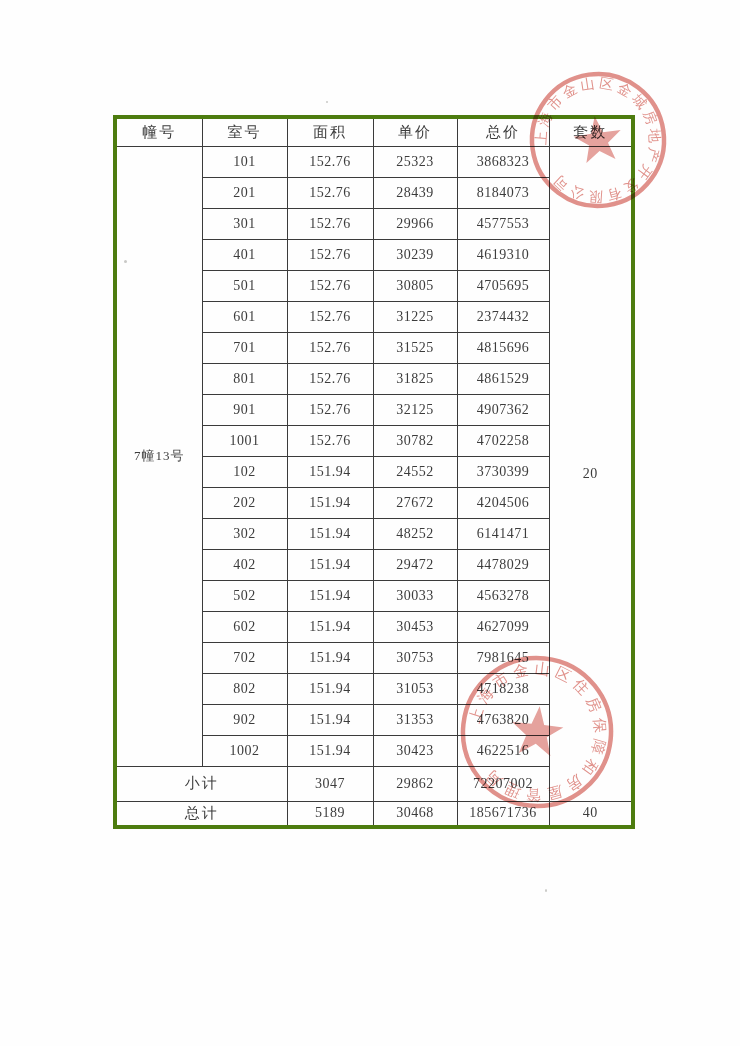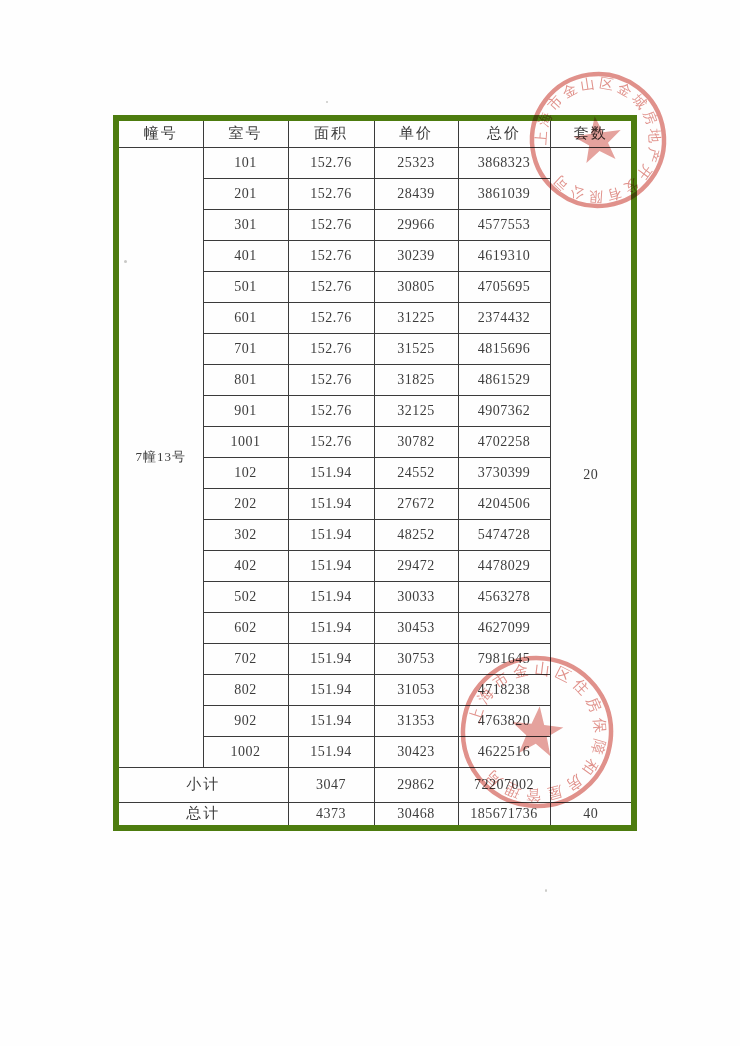--- a/index.html
+++ b/index.html
@@ -7,21 +7,21 @@
     width:740px;height:1046px;position:relative;overflow:hidden;
     background:#fdfdfc;
     font-family:"Liberation Serif","DejaVu Serif",serif;
   }
   .page{position:absolute;inset:0;background:#fefefe;}
 
   
   table.price-table{
     position:absolute;left:113px;top:115px;width:518px;
     border-collapse:collapse;table-layout:fixed;
-    border:6px solid #4d7c0f;
+    border:4px solid #4d7c0f;
   }
   .price-table th,.price-table td{
     border:1px solid #3b3b3b;
     text-align:center;vertical-align:middle;
     color:#3c3c3c;
     font-size:14px;
     padding:0 2px;
     letter-spacing:0.5px;
   }
   .price-table thead tr{height:29px;}
@@ -87,21 +87,21 @@
       <td>101</td>
       <td>152.76</td>
       <td>25323</td>
       <td>3868323</td>
     <td rowspan="21" class="unit-count-cell">20</td>
         </tr>
         <tr class="data-row">
       <td>201</td>
       <td>152.76</td>
       <td>28439</td>
-      <td>3861039</td>
+      <td>8184073</td>
     </tr>
         <tr class="data-row">
       <td>301</td>
       <td>152.76</td>
       <td>29966</td>
       <td>4577553</td>
     </tr>
         <tr class="data-row">
       <td>401</td>
       <td>152.76</td>
@@ -153,21 +153,21 @@
         <tr class="data-row">
       <td>202</td>
       <td>151.94</td>
       <td>27672</td>
       <td>4204506</td>
     </tr>
         <tr class="data-row">
       <td>302</td>
       <td>151.94</td>
       <td>48252</td>
-      <td>5474728</td>
+      <td>6141471</td>
     </tr>
         <tr class="data-row">
       <td>402</td>
       <td>151.94</td>
       <td>29472</td>
       <td>4478029</td>
     </tr>
         <tr class="data-row">
       <td>502</td>
       <td>151.94</td>
@@ -205,21 +205,21 @@
       <td>4622516</td>
     </tr>
         <tr class="subtotal-row">
         <td colspan="2">小计</td>
         <td>3047</td>
         <td>29862</td>
         <td>72207002</td>
       </tr>
       <tr class="grandtotal-row">
         <td colspan="2">总计</td>
-        <td>4373</td>
+        <td>5189</td>
         <td>30468</td>
         <td>185671736</td>
         <td>40</td>
       </tr>
     </tbody>
   </table>
 
   <div class="stamp stamp-top">
     <svg viewBox="0 0 150 150" width="150" height="150">
       <defs>

